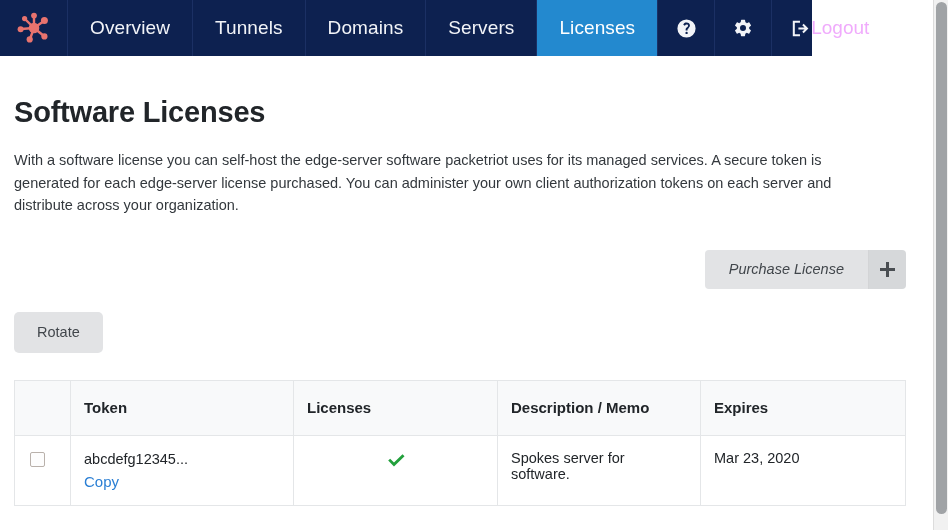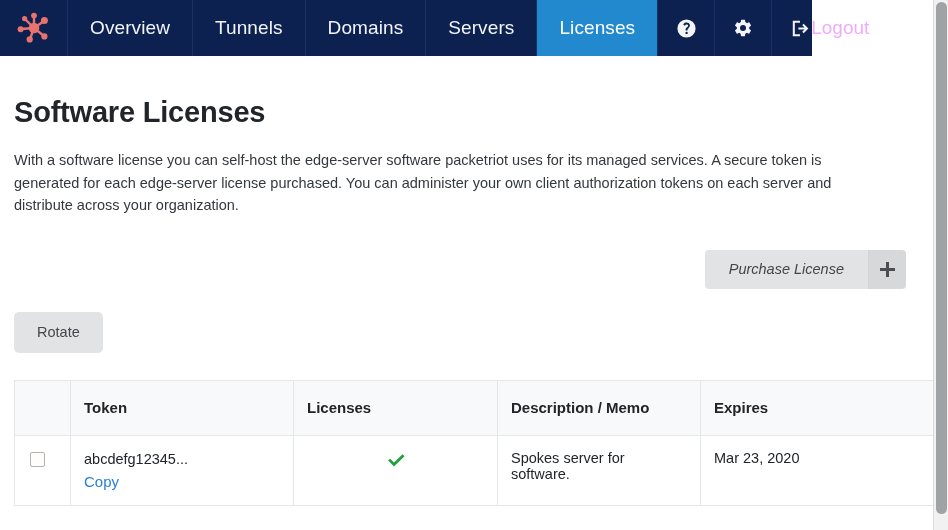--- a/index.html
+++ b/index.html
@@ -188,21 +188,21 @@
     padding: 14px 13px;
     border-right: 1px solid #e4e6e8;
     vertical-align: top;
     height: 70px;
   }
   table.licenses tbody td:last-child { border-right: none; }
   .col-check { width: 56px; }
   .col-token { width: 223px; }
   .col-activated { width: 204px; }
   .col-desc { width: 203px; }
-  .col-expires { width: 247px; }
+  .col-expires { width: 205px; }
 
   .row-checkbox {
     -webkit-appearance: none;
     appearance: none;
     width: 15px; height: 15px;
     border: 1px solid #b9b1ab;
     border-radius: 2px;
     background: #fdfdfd;
     display: block;
     margin: 2px 0 0 2px;

